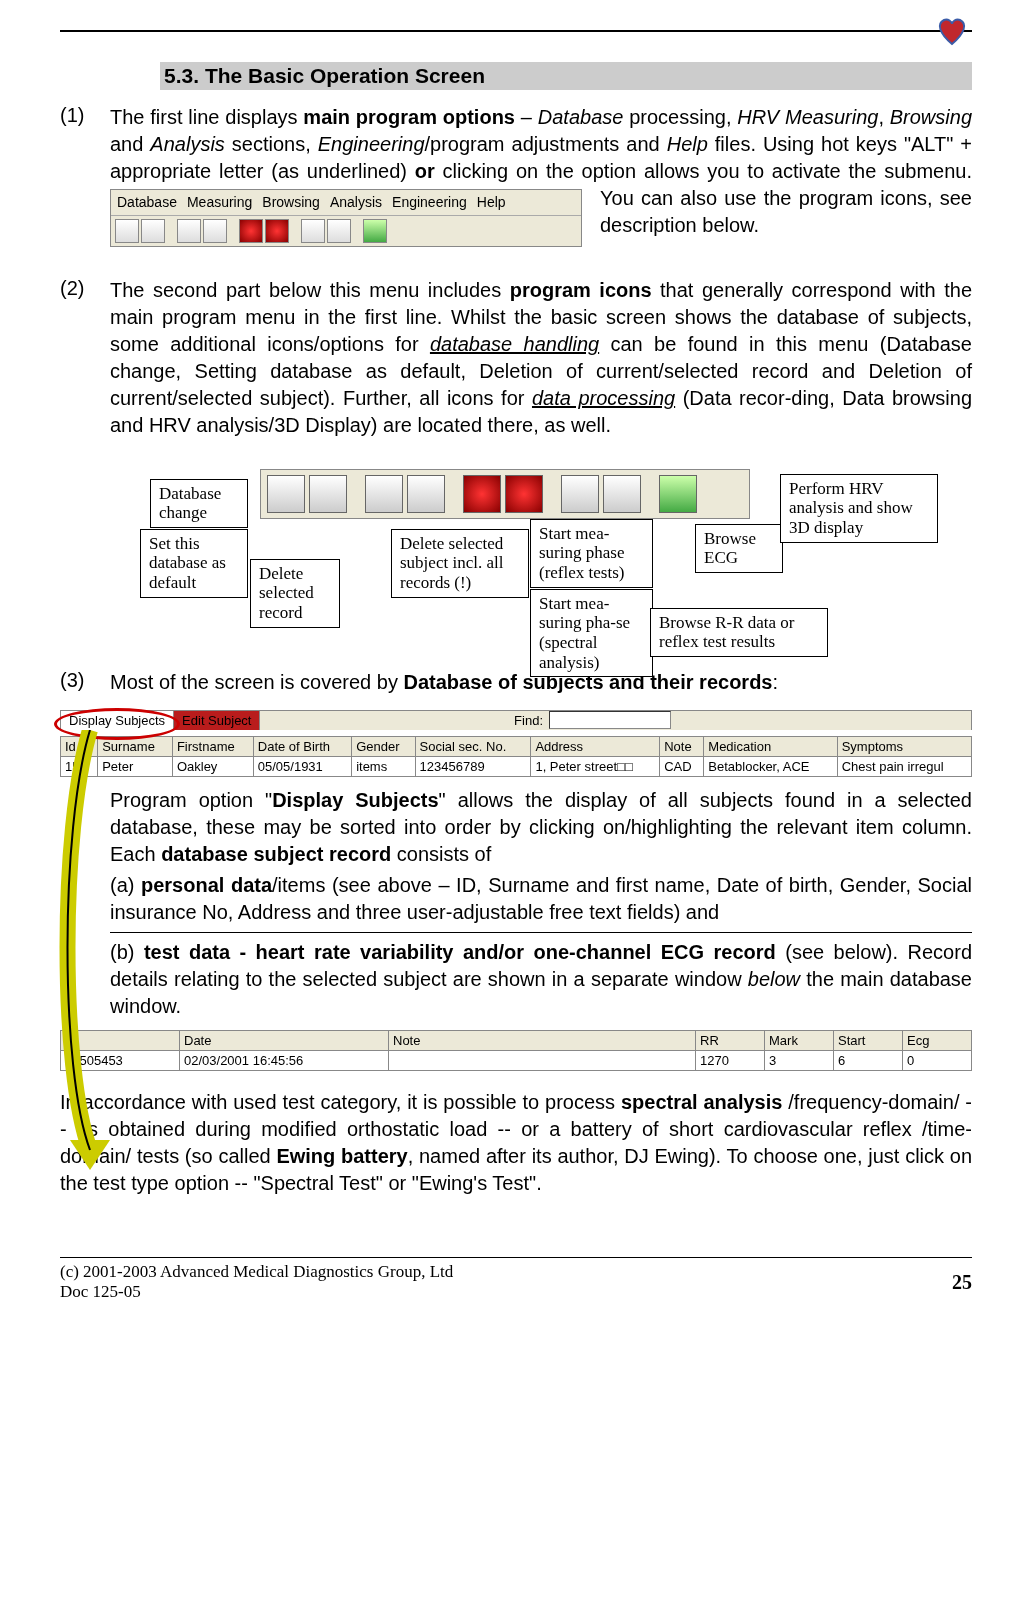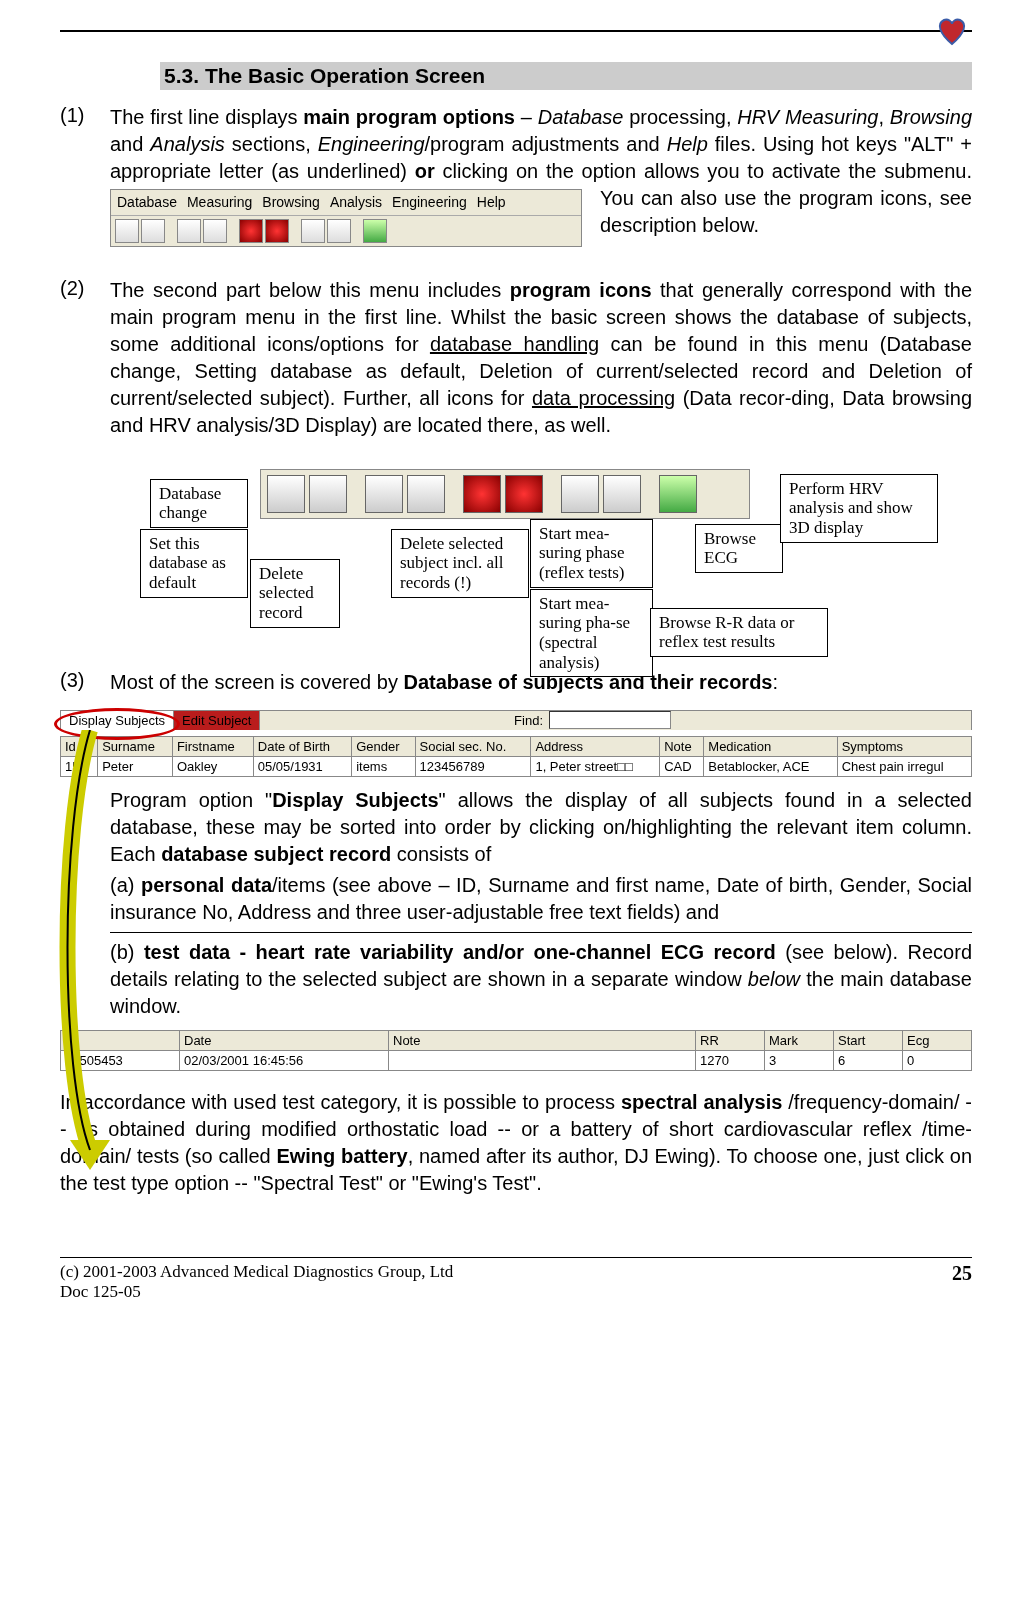--- a/index.html
+++ b/index.html
@@ -50,21 +50,21 @@
   }
   .num-para .body {
     flex: 1;
     font-size: 20px;
     font-family: Verdana, sans-serif;
     line-height: 1.35;
     text-align: justify;
   }
   .bold { font-weight: bold; }
   .ital { font-style: italic; }
-  .und-ital { text-decoration: underline; }
+  .und-ital { font-style: italic; text-decoration: underline; }
   .menu-fig {
     float: left;
     width: 470px;
     border: 1px solid #888;
     background: #ece9d8;
     margin: 4px 18px 10px 0;
   }
   .menu-fig .menubar {
     display: flex;
     gap: 10px;
@@ -206,21 +206,21 @@
     text-align: justify;
     margin-top: 18px;
     margin-bottom: 60px;
   }
   .footer-rule {
     border-top: 1px solid #000;
     margin-top: 20px;
     padding-top: 4px;
     display: flex;
     justify-content: space-between;
-    align-items: flex-start;
+    align-items: center;
   }
   .footer-left {
     font-family: "Times New Roman", serif;
     font-size: 17px;
     line-height: 1.2;
   }
   .footer-page {
     font-family: "Times New Roman", serif;
     font-size: 20px;
     font-weight: bold;

